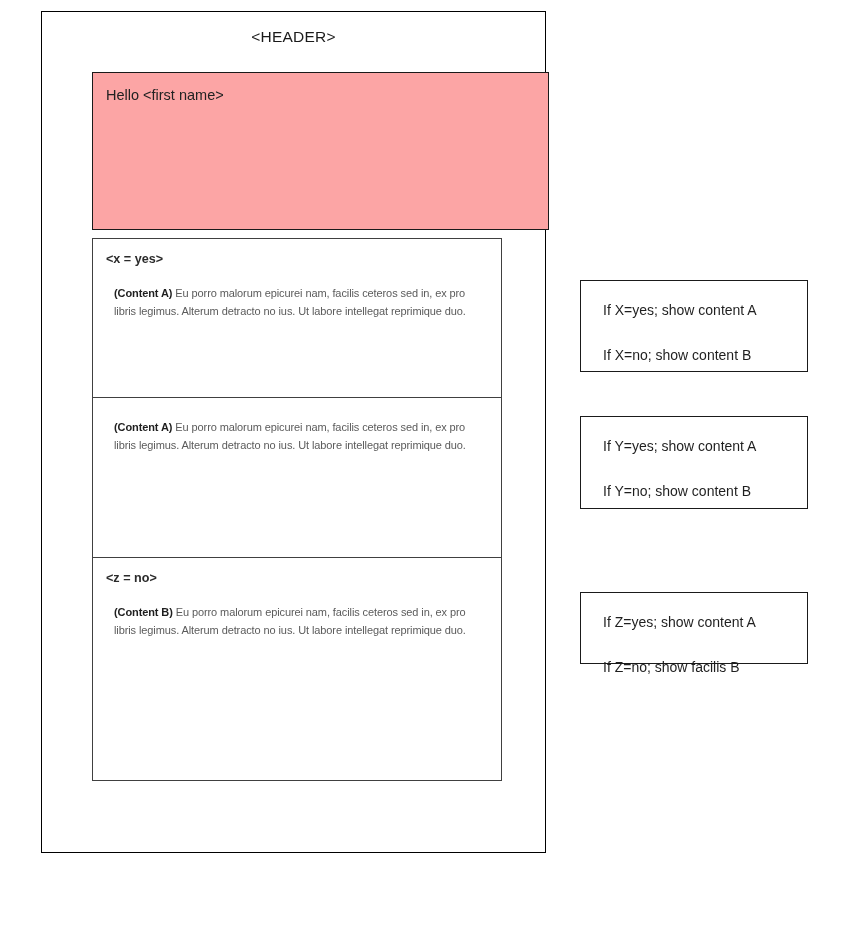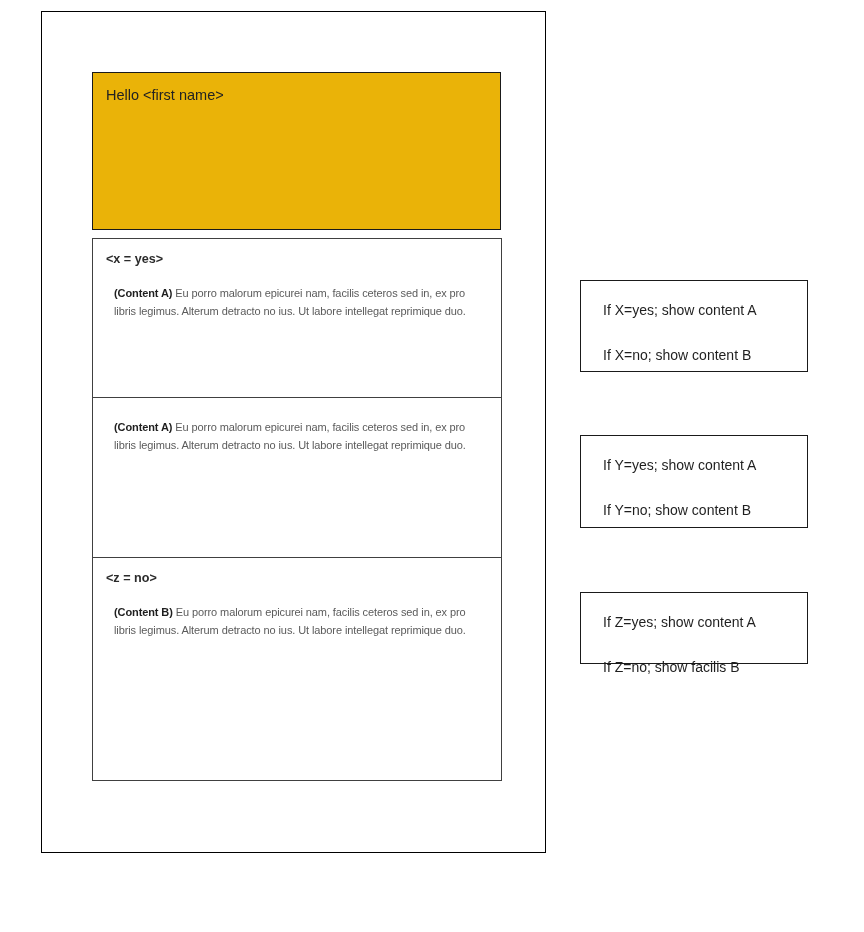--- a/index.html
+++ b/index.html
@@ -36,25 +36,25 @@
     font-size: 15.5px;
     color: #1a1a1a;
     letter-spacing: 0.2px;
   }
 
   
   .greeting-card {
     position: absolute;
     left: 50px;
     top: 60px;
-    width: 409px;
+    width: 457px;
     height: 158px;
     border: 1px solid #1a1a1a;
     box-sizing: border-box;
-    background: #eab308;
+    background: #fca5a5;
     padding: 14px 13px 10px 13px;
   }
   .greeting-title {
     font-size: 14.5px;
     color: #222222;
     margin: 0 0 20px 0;
     line-height: 1.2;
   }
   .greeting-body {
     font-size: 13.2px;
@@ -106,36 +106,37 @@
   .rule-note {
     position: absolute;
     left: 580px;
     width: 228px;
     border: 1px solid #1a1a1a;
     box-sizing: border-box;
     background: #ffffff;
     padding: 13px 12px 13px 14px;
   }
   .rule-note-1 { top: 280px; height: 92px; }
-  .rule-note-2 { top: 435px; height: 93px; }
+  .rule-note-2 { top: 416px; height: 93px; }
   .rule-note-3 { top: 592px; height: 72px; }
 
   .rule-line {
     font-size: 14px;
     color: #1f1f1f;
     line-height: 1.2;
     margin: 8px;
   }
   .rule-line.second { margin-top: 28px; }
 </style>
 </head>
 <body>
 
 <div class="page-frame">
 
+  <div class="header-title">&lt;HEADER&gt;</div>
 
   <div class="greeting-card">
     <p class="greeting-title">Hello &lt;first name&gt;</p>
   </div>
 
   <div class="content-stack">
 
     <div class="content-block first block-h1">
       <p class="block-tag">&lt;x = yes&gt;</p>
       <p class="block-body"><span class="content-label">(Content A)</span><span> Eu porro malorum epicurei nam, facilis ceteros sed in, ex pro libris legimus. Alterum detracto no ius. Ut labore intellegat reprimique duo.</span></p>

